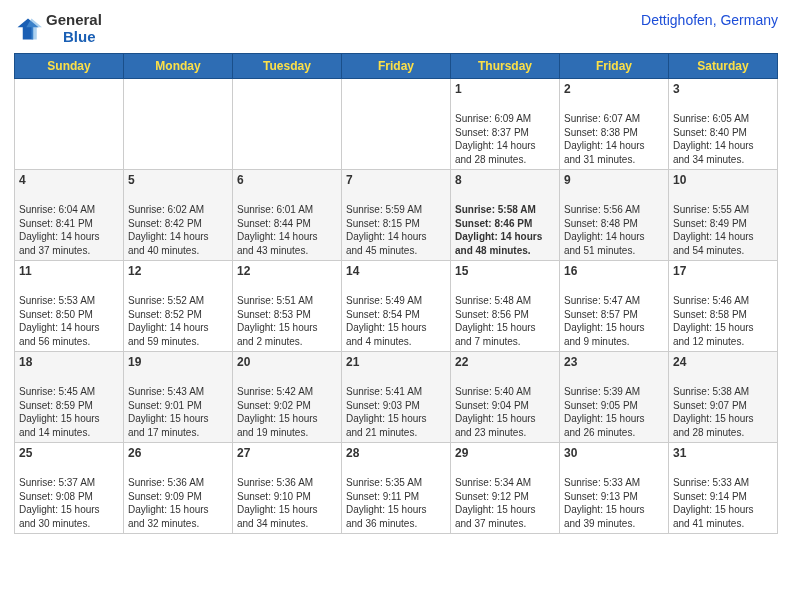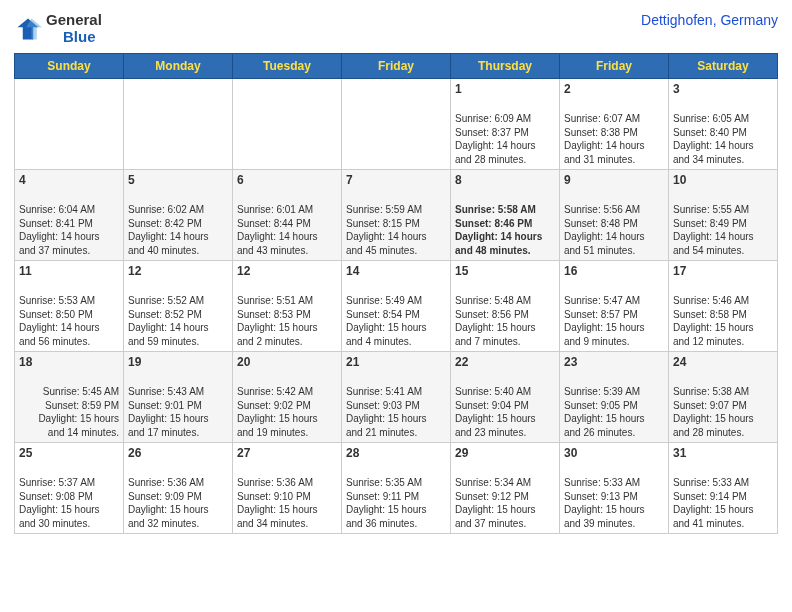--- a/index.html
+++ b/index.html
@@ -263,21 +263,21 @@
             <div class="day-num">17</div>
             <div class="day-info" style="white-space: pre-line;">Sunrise: 5:46 AM
 Sunset: 8:58 PM
 Daylight: 15 hours
 and 12 minutes.</div>
           </td>
         </tr>
         <tr class="row-even">
           <td>
             <div class="day-num">18</div>
-            <div class="day-info" style="white-space: pre-line; text-align: right;">Sunrise: 5:45 AM
+            <div class="day-info" style="white-space: pre-line;">Sunrise: 5:45 AM
 Sunset: 8:59 PM
 Daylight: 15 hours
 and 14 minutes.</div>
           </td>
           <td>
             <div class="day-num">19</div>
             <div class="day-info" style="white-space: pre-line;">Sunrise: 5:43 AM
 Sunset: 9:01 PM
 Daylight: 15 hours
 and 17 minutes.</div>

